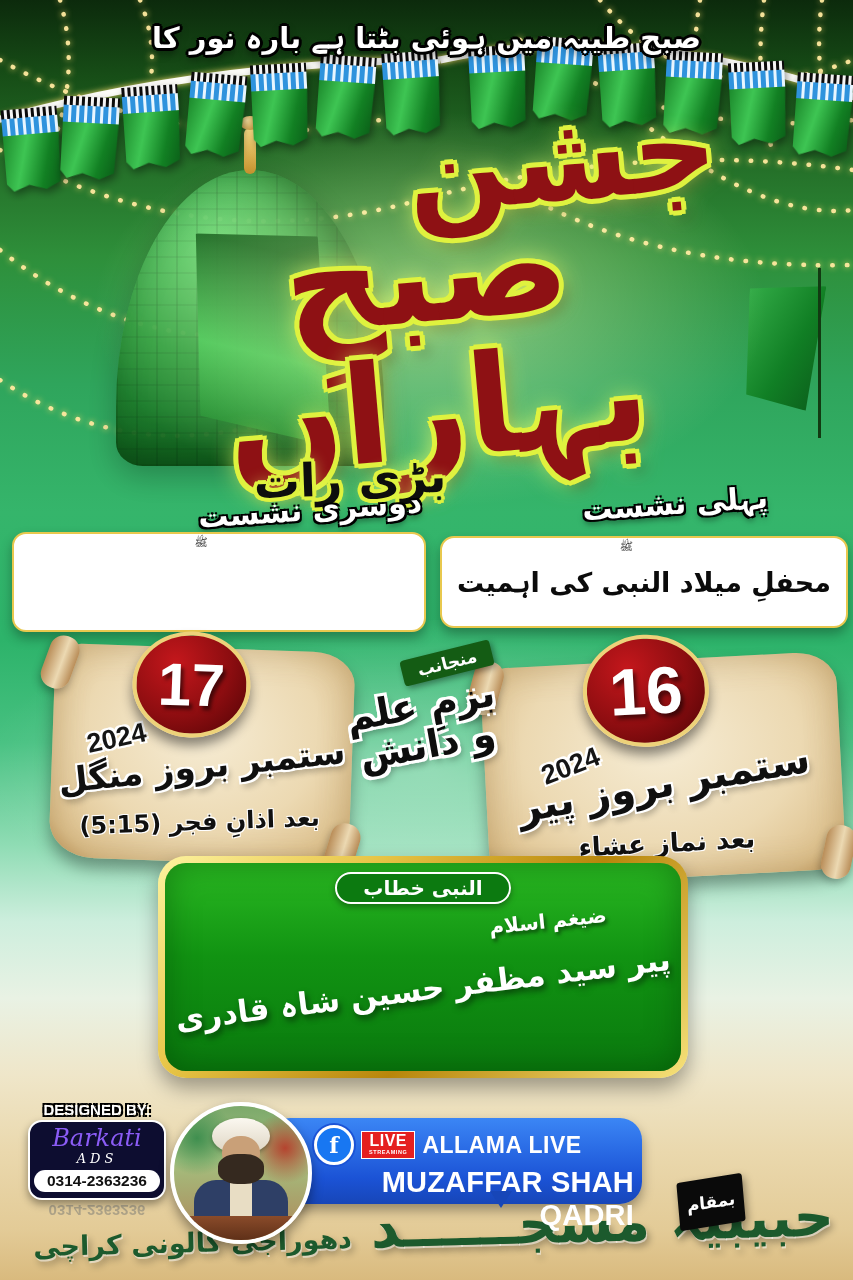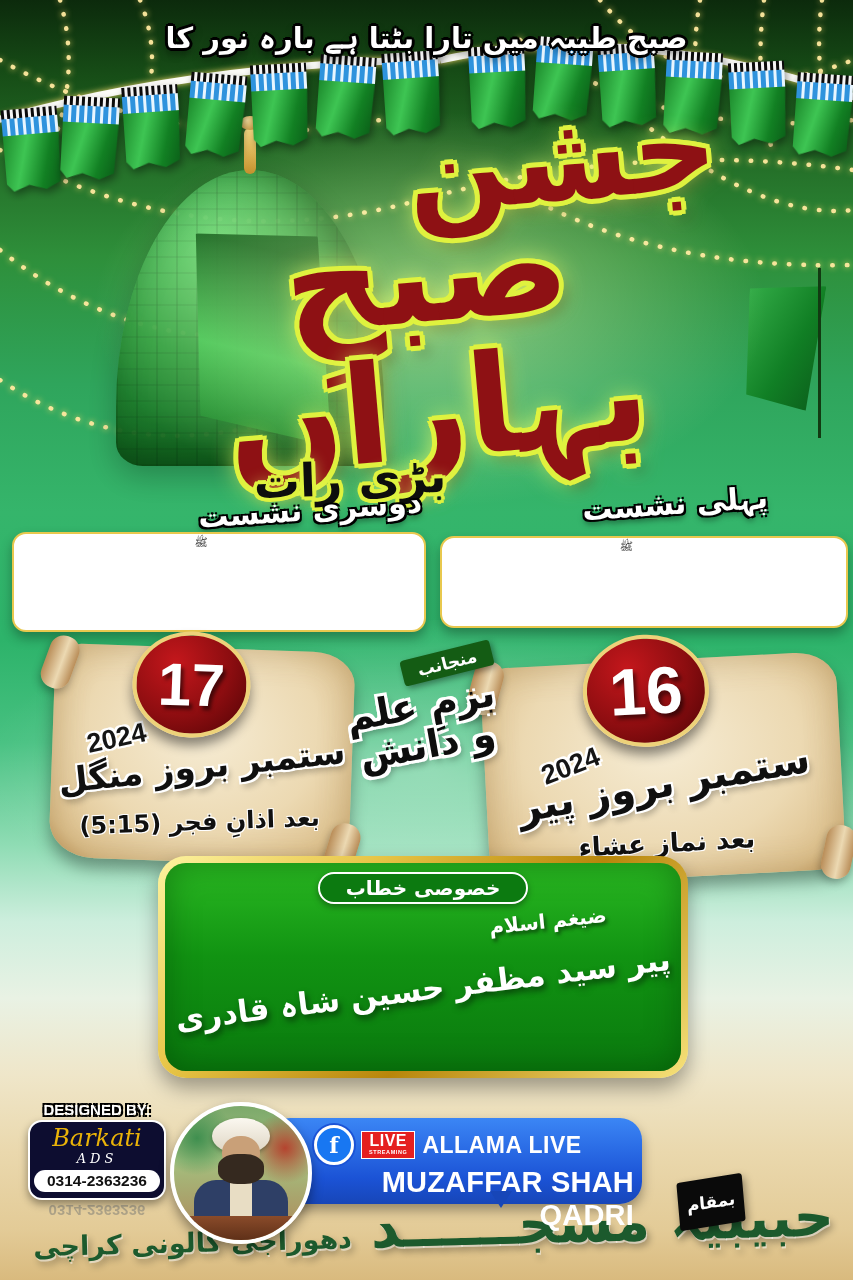--- a/index.html
+++ b/index.html
@@ -141,21 +141,21 @@
   .panel-name{position:absolute;left:0;top:108px;width:100%;color:#fff;font-weight:bold;font-size:31px;
     white-space:nowrap;transform:rotate(-7deg);letter-spacing:-.5px;
     text-shadow:2px 4px 6px rgba(0,0,0,.5);}
 
   
   .designer{position:absolute;left:28px;top:1078px;width:138px;z-index:5;text-align:center;}
   .designer .dlabel{color:#fff;font-weight:bold;font-size:15px;
     text-shadow:-2px -2px 0 #000,2px -2px 0 #000,-2px 2px 0 #000,2px 2px 0 #000;margin-top:23px;}
   .designer .dbox{margin-top:2px;background:#0d0d30;border:2px solid #fff;border-radius:14px;
     padding:4px 4px 6px;box-shadow:0 4px 8px rgba(0,0,0,.4);}
-  .designer .brand{color:#eab308;font-family:"DejaVu Serif",serif;font-style:italic;font-size:24px;line-height:1;}
+  .designer .brand{color:#8b5cf6;font-family:"DejaVu Serif",serif;font-style:italic;font-size:24px;line-height:1;}
   .designer .brand2{color:#fff;font-family:"DejaVu Serif",serif;font-style:italic;font-size:13px;
     letter-spacing:4px;margin-top:1px;}
   .designer .phone{margin-top:4px;background:#fff;border-radius:12px;color:#111;font-weight:bold;
     font-size:15.5px;padding:2px 0;}
   .designer .phone-reflect{margin-top:2px;color:#31415a;font-weight:bold;font-size:15px;opacity:.3;
     transform:scaleY(-1);filter:blur(.5px);}
 
   
   .photo{position:absolute;left:170px;top:1102px;width:134px;height:134px;border-radius:50%;z-index:6;
     border:4px solid #fff;box-shadow:0 6px 12px rgba(0,0,0,.4);overflow:hidden;
@@ -285,32 +285,33 @@
   <div class="flag" style="left:730px;top:62px;transform:rotate(-3deg);">
       <div class="band"></div>
       <div class="cloth"></div>
     </div>
   <div class="flag" style="left:795px;top:74px;transform:rotate(4deg);">
       <div class="band"></div>
       <div class="cloth"></div>
     </div>
 
   <div class="couplet u">
-    <div>صبح طیبہ میں تارا بٹتا ہے بارہ نور کا</div>
+    <div>صبح طیبہ میں ہوئی بٹتا ہے بارہ نور کا</div>
   </div>
 
   <div class="title u">
     <span class="t1">جشن</span>
     <span class="t2">صبحِ بہاراں</span>
   </div>
 
   <div class="subtitle u">بڑی رات</div>
 
   <div class="session-label sl1 u">پہلی نشست</div>
   <div class="session-box sb1">
+    <span class="u">محفلِ میلاد النبی کی اہمیت</span>
     <span class="sasw u">ﷺ</span>
   </div>
 
   <div class="session-label sl2 u">دوسری نشست</div>
   <div class="session-box sb2">
     <span class="sasw u">ﷺ</span>
   </div>
 
   <div class="scroll scroll-right">
     <div class="day-circle dc-right lat">16</div>
@@ -326,21 +327,21 @@
     <div class="dtime u">بعد اذانِ فجر (5:15)</div>
   </div>
 
   <div class="organizer">
     <div class="org-badge u">منجانب</div>
     <div class="org-name u">بزمِ علم و دانش</div>
   </div>
 
   <div class="panel-outer">
     <div class="panel">
-      <div class="panel-badge u">خصوصی خطاب</div>
+      <div class="panel-badge u">النبی خطاب</div>
       <div class="panel-honorific u">ضیغم اسلام</div>
       <div class="panel-name u">پیر سید مظفر حسین شاہ قادری</div>
     </div>
   </div>
 
   <div class="designer">
     <div class="dlabel lat">DESIGNED BY:</div>
     <div class="dbox">
       <div class="brand">Barkati</div>
       <div class="brand2">ADS</div>

